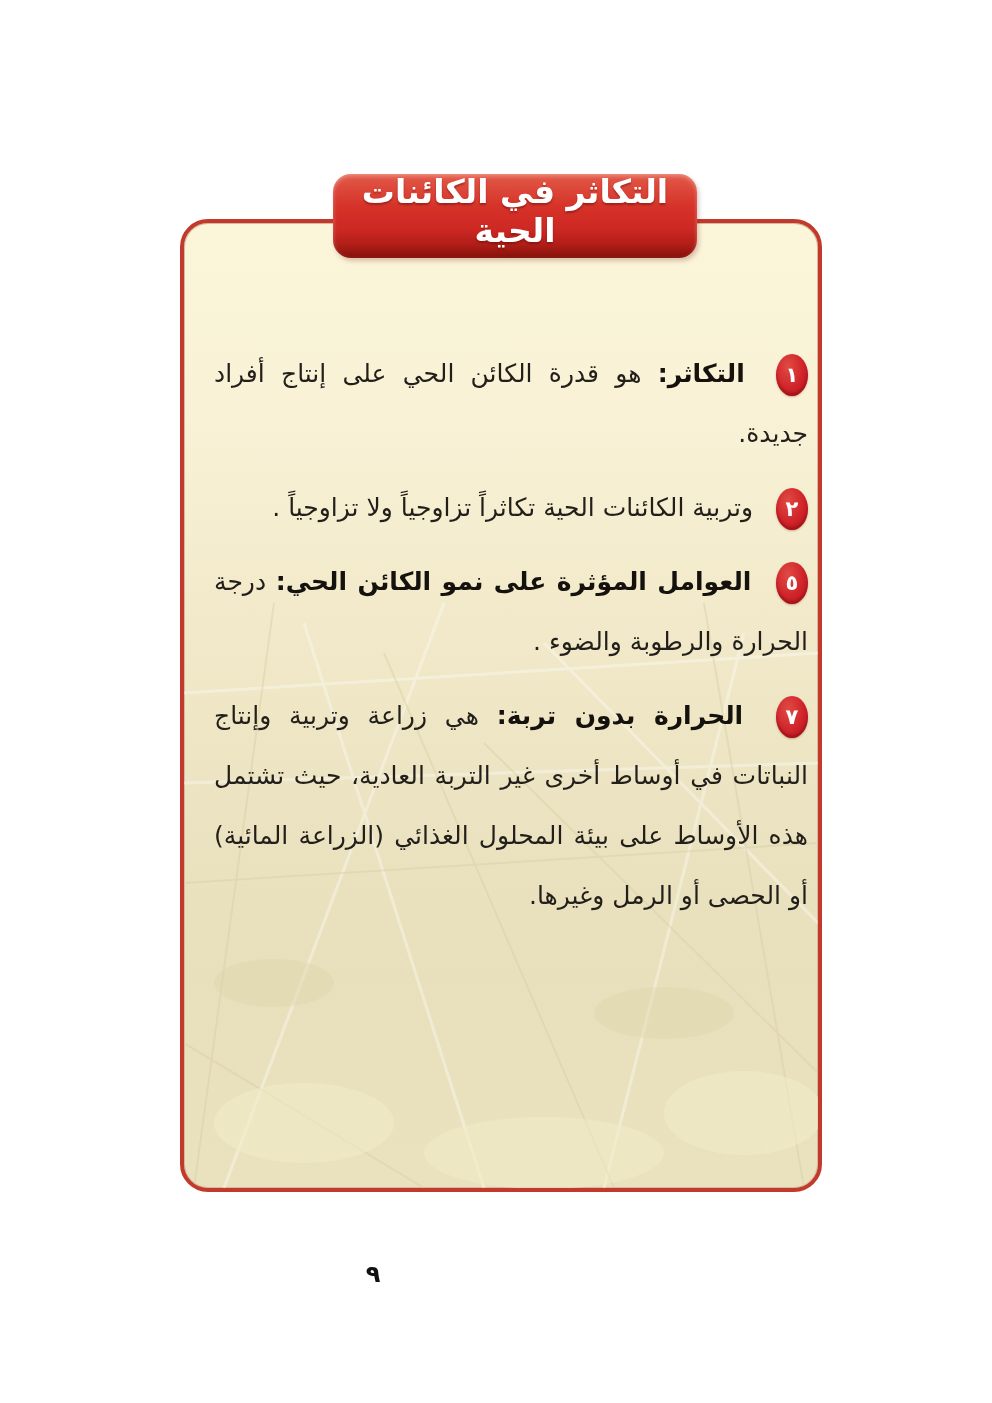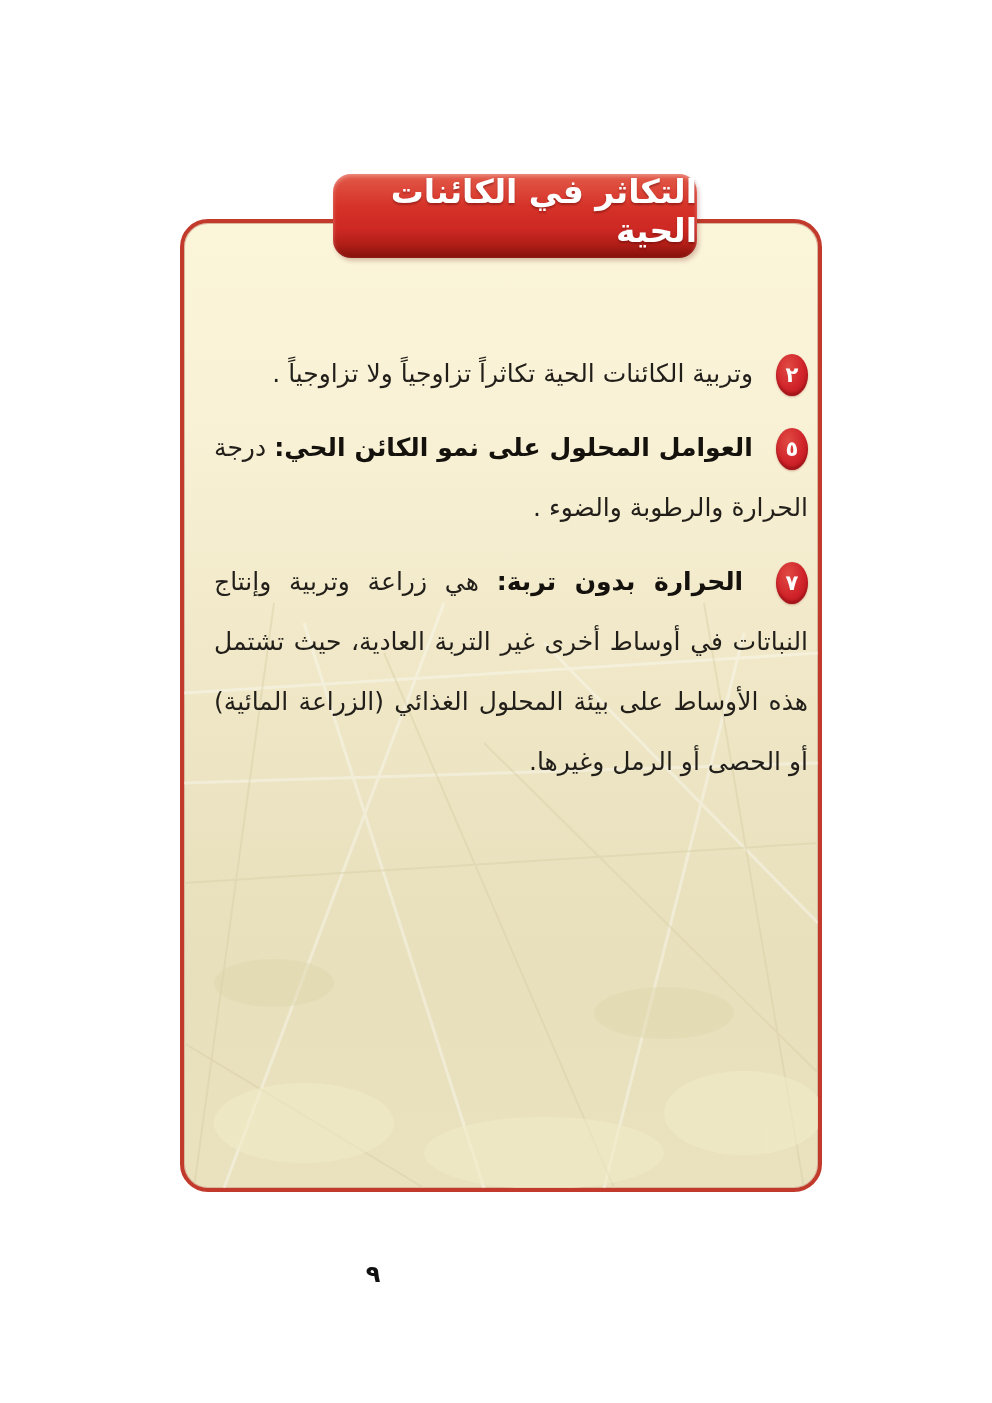--- a/index.html
+++ b/index.html
@@ -69,20 +69,21 @@
   }
 
   .banner .banner-title {
     color: #ffffff;
     font-size: 33px;
     font-weight: bold;
     letter-spacing: 0.5px;
     padding-bottom: 10px;
     text-shadow: 0 2px 2px rgba(100,10,8,0.45);
     direction: rtl;
+    text-align: center;
   }
 
   
   .content {
     position: absolute;
     inset: 0;
     padding: 121px 10px 0 30px;
     direction: rtl;
     z-index: 2;
   }
@@ -158,31 +159,35 @@
         <ellipse cx="560" cy="890" rx="80" ry="42"></ellipse>
       </g>
       <g fill="#ddd4a8" opacity="0.4">
         <ellipse cx="90" cy="760" rx="60" ry="24"></ellipse>
         <ellipse cx="480" cy="790" rx="70" ry="26"></ellipse>
       </g>
     </svg>
 
     <div class="content">
 
+      <p class="point">
+        <span class="badge">١</span>
+        <b class="lead">التكاثر:</b><span> هو قدرة الكائن الحي على إنتاج أفراد جديدة.</span>
+      </p>
 
       <p class="point">
         <span class="badge">٢</span>
         <b class="lead"></b><span>وتربية الكائنات الحية تكاثراً تزاوجياً ولا تزاوجياً .</span>
       </p>
 
 
 
       <p class="point">
         <span class="badge">٥</span>
-        <b class="lead">العوامل المحلول على نمو الكائن الحي:</b><span> درجة الحرارة والرطوبة والضوء .</span>
+        <b class="lead">العوامل المؤثرة على نمو الكائن الحي:</b><span> درجة الحرارة والرطوبة والضوء .</span>
       </p>
 
 
       <p class="point">
         <span class="badge">٧</span>
         <b class="lead">الحرارة بدون تربة:</b><span> هي زراعة وتربية وإنتاج النباتات في أوساط أخرى غير التربة العادية، حيث تشتمل هذه الأوساط على بيئة المحلول الغذائي (الزراعة المائية) أو الحصى أو الرمل وغيرها.</span>
       </p>
 
     </div>
   </div>

